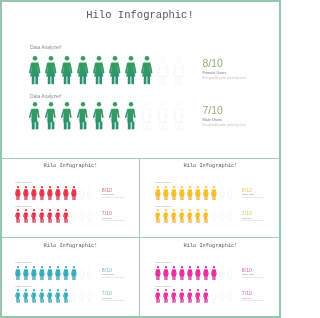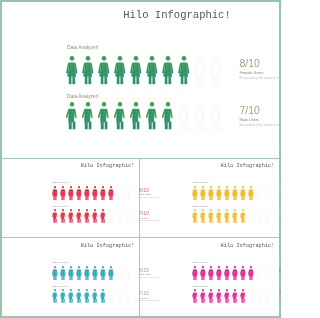--- a/index.html
+++ b/index.html
@@ -7,21 +7,21 @@
        -webkit-font-smoothing:antialiased;}
   .page{position:relative;width:281px;height:318px;background:#fff;}
   .frame{position:absolute;left:0;top:0;width:281px;height:318px;box-sizing:border-box;
          border:2px solid #96c4ad;pointer-events:none;}
   .divh{position:absolute;height:1px;background:#a5cbb8;}
   .divv{position:absolute;width:1px;background:#a5cbb8;}
   #dh1{left:2px;top:158px;width:277px;}
   #dh2{left:2px;top:237px;width:277px;}
   #dv1{left:139px;top:159px;height:78px;}
   #dv2{left:139px;top:238px;height:78px;}
-  .panel{position:absolute;background:transparent;overflow:hidden;margin-left:37px;}
+  .panel{position:absolute;background:transparent;overflow:hidden;}
   #hero{left:0;top:0;width:281px;height:158px;}
   #t1{left:0;top:158px;width:140px;height:80px;}
   #t2{left:140px;top:158px;width:141px;height:80px;}
   #t3{left:0;top:237px;width:140px;height:81px;}
   #t4{left:140px;top:237px;width:141px;height:81px;}
 
   .slide{position:absolute;left:0;top:0;transform-origin:0 0;width:281px;height:158px;}
 
   .s-title{position:absolute;left:0px;right:1px;top:10.2px;text-align:center;
            font-family:"Liberation Mono","DejaVu Sans Mono",monospace;font-size:10.55px;line-height:11px;letter-spacing:0px;color:#565656;}

